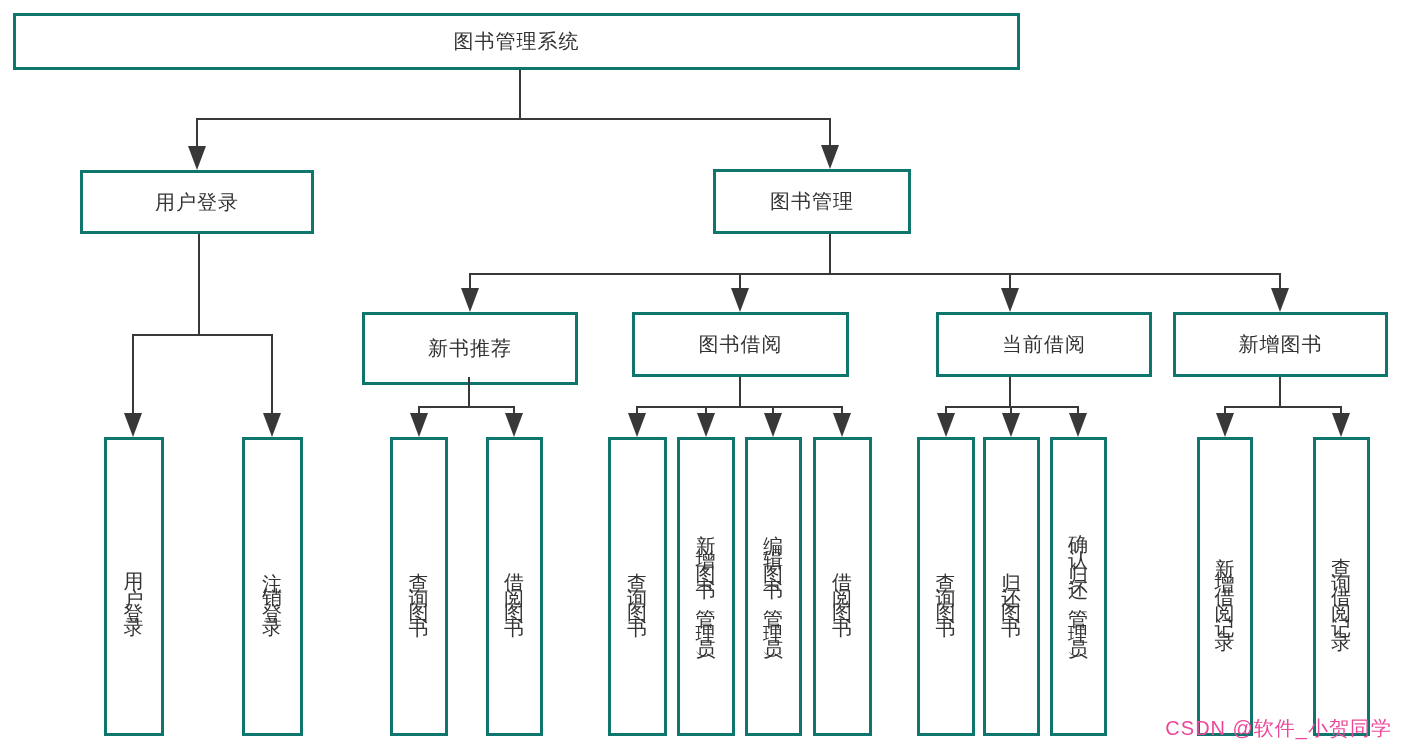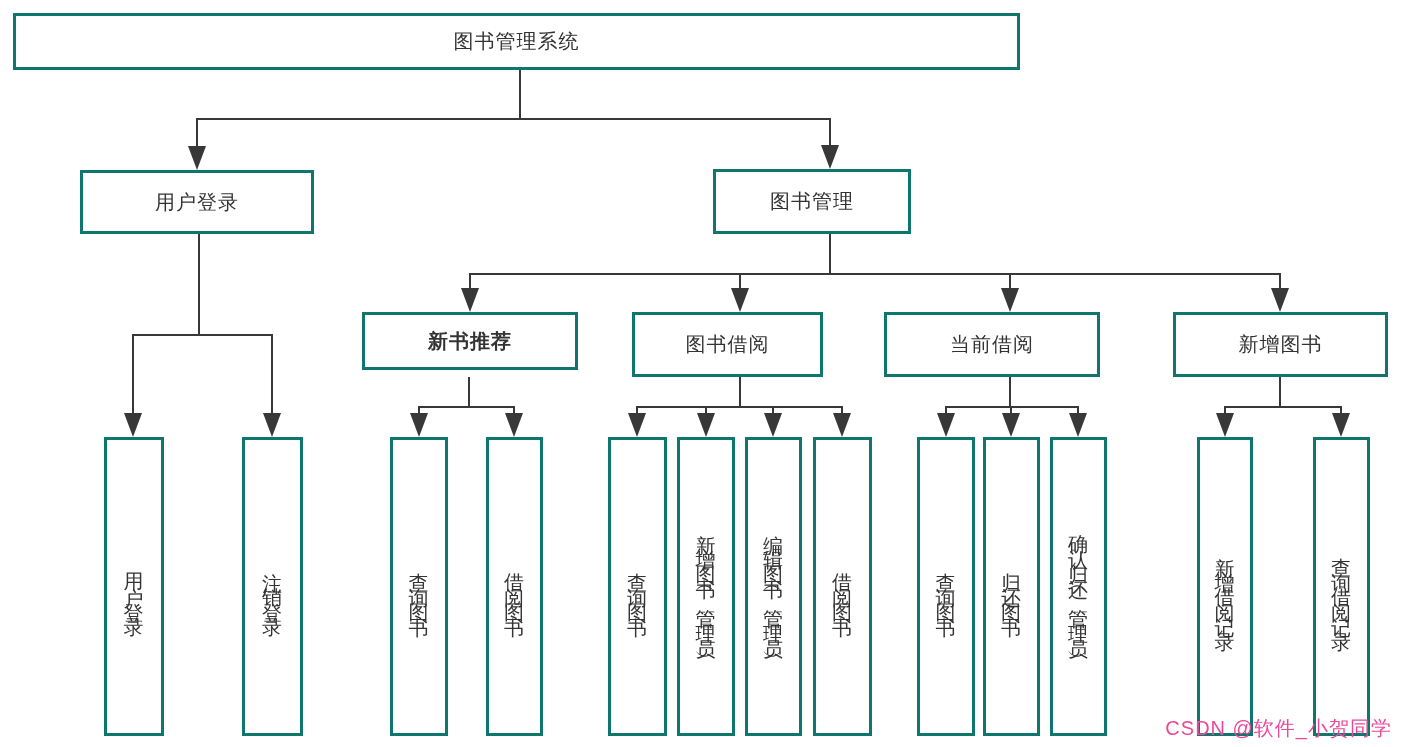--- a/index.html
+++ b/index.html
@@ -67,23 +67,23 @@
   <div class="hline" style="left:469px;top:273px;width:812px;"></div>
   <div class="vline" style="left:469px;top:273px;height:17px;"></div>
   <div class="arrow" style="left:461px;top:288px;"></div>
   <div class="vline" style="left:739px;top:273px;height:17px;"></div>
   <div class="arrow" style="left:731px;top:288px;"></div>
   <div class="vline" style="left:1009px;top:273px;height:17px;"></div>
   <div class="arrow" style="left:1001px;top:288px;"></div>
   <div class="vline" style="left:1279px;top:273px;height:17px;"></div>
   <div class="arrow" style="left:1271px;top:288px;"></div>
 
-  <div class="box" style="left:362px;top:312px;width:216px;height:58px;font-weight:bold;">新书推荐</div>
-  <div class="box" style="left:632px;top:312px;width:191px;height:65px;">图书借阅</div>
-  <div class="box" style="left:884px;top:312px;width:216px;height:65px;">当前借阅</div>
+  <div class="box" style="left:362px;top:312px;width:216px;height:73px;">新书推荐</div>
+  <div class="box" style="left:632px;top:312px;width:217px;height:65px;">图书借阅</div>
+  <div class="box" style="left:936px;top:312px;width:216px;height:65px;">当前借阅</div>
   <div class="box" style="left:1173px;top:312px;width:215px;height:65px;">新增图书</div>
 
   <div class="vline" style="left:198px;top:234px;height:101px;"></div>
   <div class="hline" style="left:132px;top:334px;width:141px;"></div>
   <div class="vline" style="left:132px;top:334px;height:81px;"></div>
   <div class="arrow" style="left:124px;top:413px;"></div>
   <div class="vline" style="left:271px;top:334px;height:81px;"></div>
   <div class="arrow" style="left:263px;top:413px;"></div>
 
   <div class="vline" style="left:468px;top:377px;height:30px;"></div>

